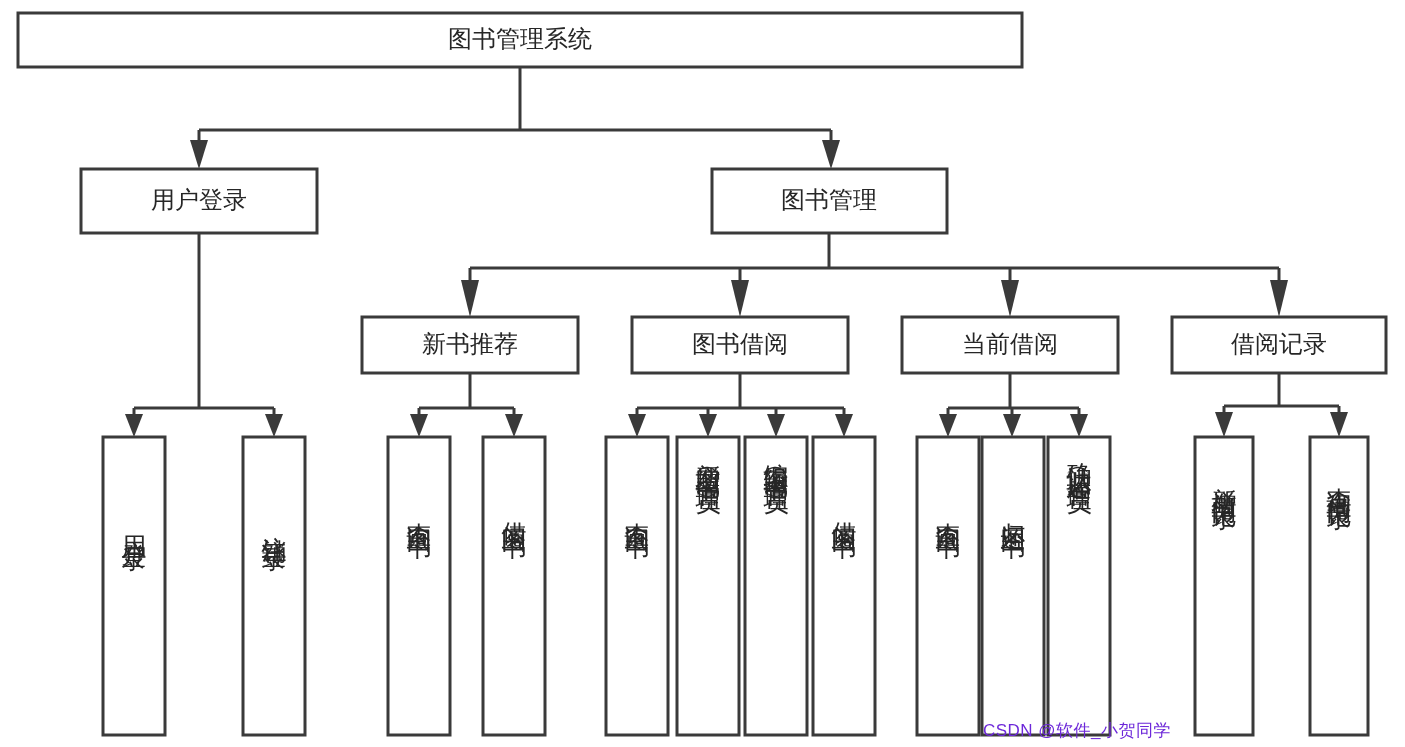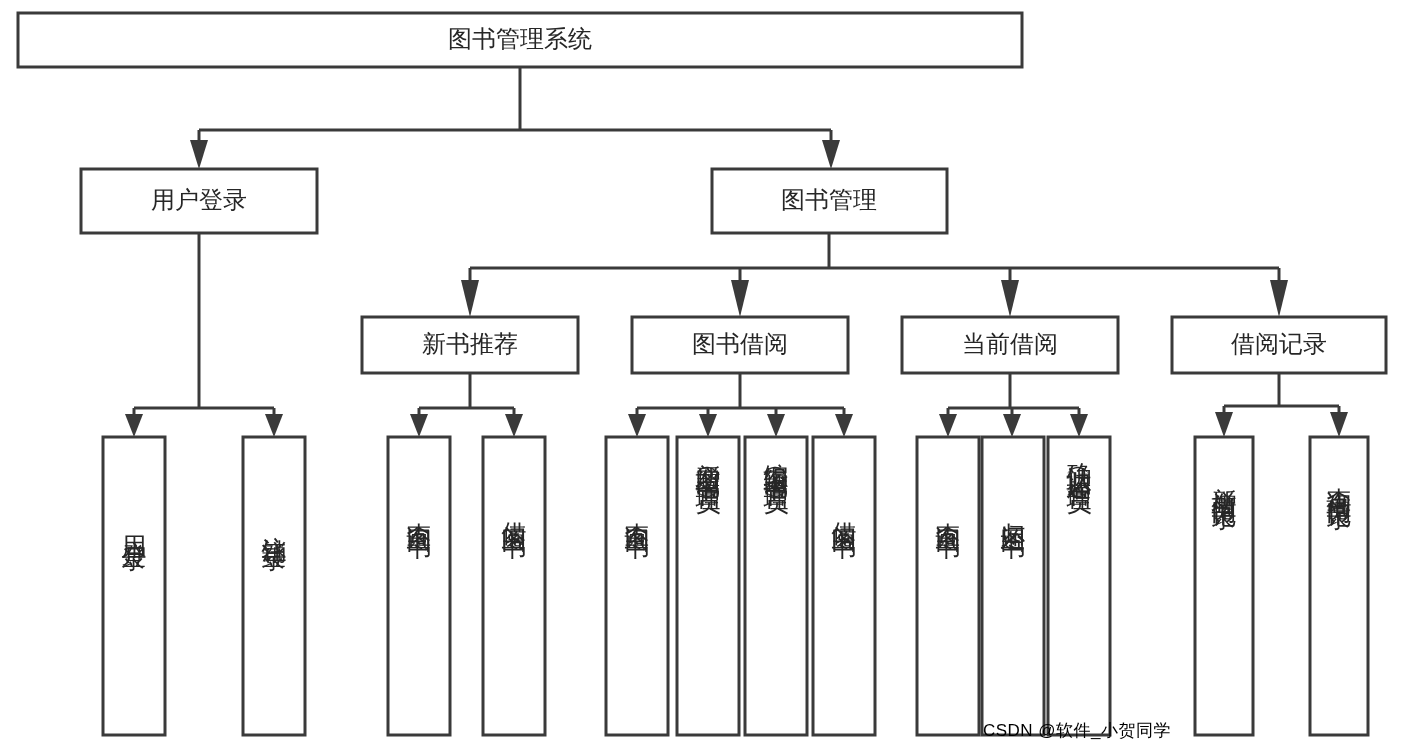--- a/index.html
+++ b/index.html
@@ -64,21 +64,21 @@
     letter-spacing: 4px;
     text-align: center;
     white-space: nowrap;
   }
   #watermark {
     position: absolute;
     right: 8px;
     bottom: 5px;
     font-family: "Liberation Sans", "DejaVu Sans", sans-serif;
     font-size: 17px;
-    color: #000000;
+    color: #6d28d9;
     letter-spacing: 0.5px;
     white-space: nowrap;
     user-select: none;
   }
 </style>
 </head>
 <body>
 
 <div id="diagram-root">
 

